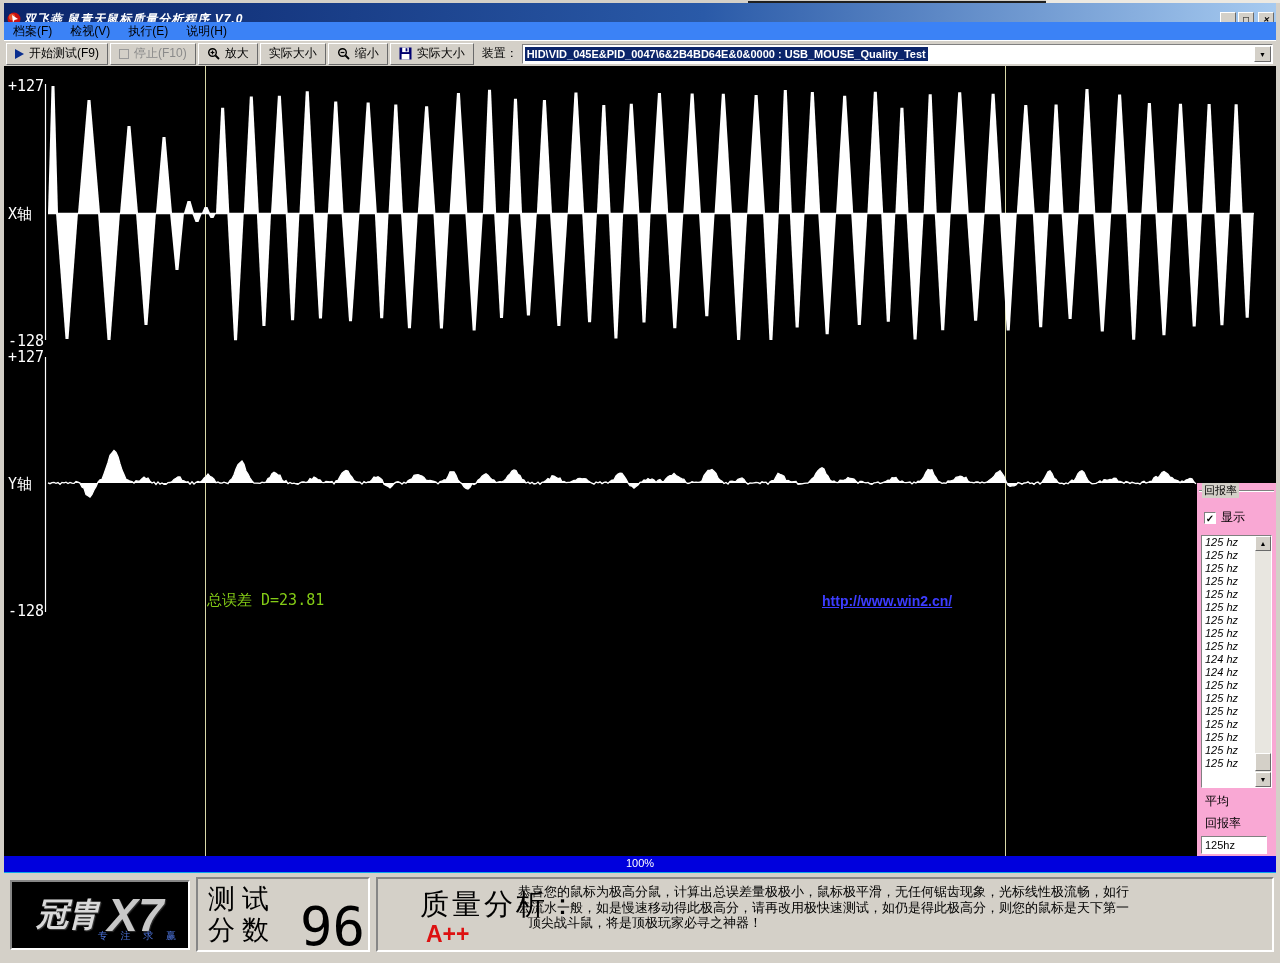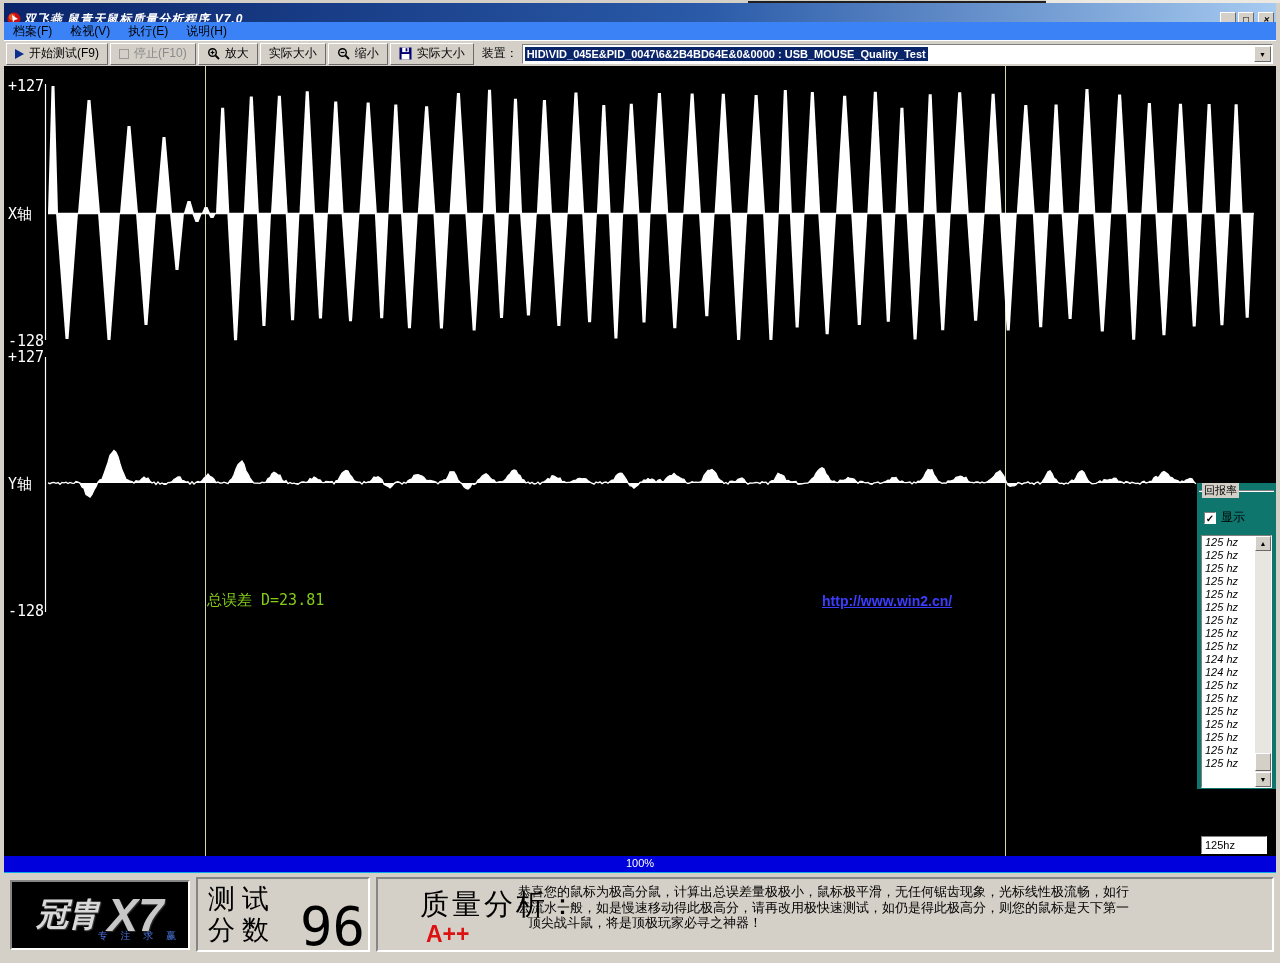--- a/index.html
+++ b/index.html
@@ -55,22 +55,22 @@
   .chart{position:absolute;top:66px;left:4px;width:1272px;height:790px;background:#000000;}
   .chart svg{position:absolute;top:0;left:0;}
   .axis-label{position:absolute;color:#ffffff;font-family:"DejaVu Sans Mono",monospace;
     font-size:15px;white-space:nowrap;}
   .err-text{position:absolute;left:203px;top:525px;color:#84cc16;
     font-family:"DejaVu Sans Mono",monospace;font-size:15px;}
   .site-link{position:absolute;left:818px;top:527px;color:#3d3dff;font-weight:bold;
     font-size:14px;text-decoration:underline;font-family:"Liberation Sans",sans-serif;}
 
   
-  .panel{position:absolute;left:1193px;top:417px;width:79px;height:306px;
-    background:#0f766e;padding:0;}
+  .panel{position:absolute;left:1193px;top:417px;width:79px;height:373px;
+    background:#f9a8d4;padding:0;}
   .panel-group-line{position:absolute;left:2px;top:7px;width:75px;height:2px;
     border-top:1px solid #808080;border-bottom:1px solid #ffffff;}
   .panel-group-label{position:absolute;left:5px;top:0px;background:#d4d0c8;
     font-size:11px;padding:0 2px;white-space:nowrap;}
   .show-row{position:absolute;left:7px;top:26px;display:flex;align-items:center;gap:5px;
     font-size:12px;}
   .checkbox{width:12px;height:12px;background:#ffffff;font-size:10px;font-weight:bold;
     line-height:11px;text-align:center;color:#000;}
   .listbox{position:absolute;left:4px;top:52px;width:71px;height:253px;background:#ffffff;
     overflow:hidden;}

